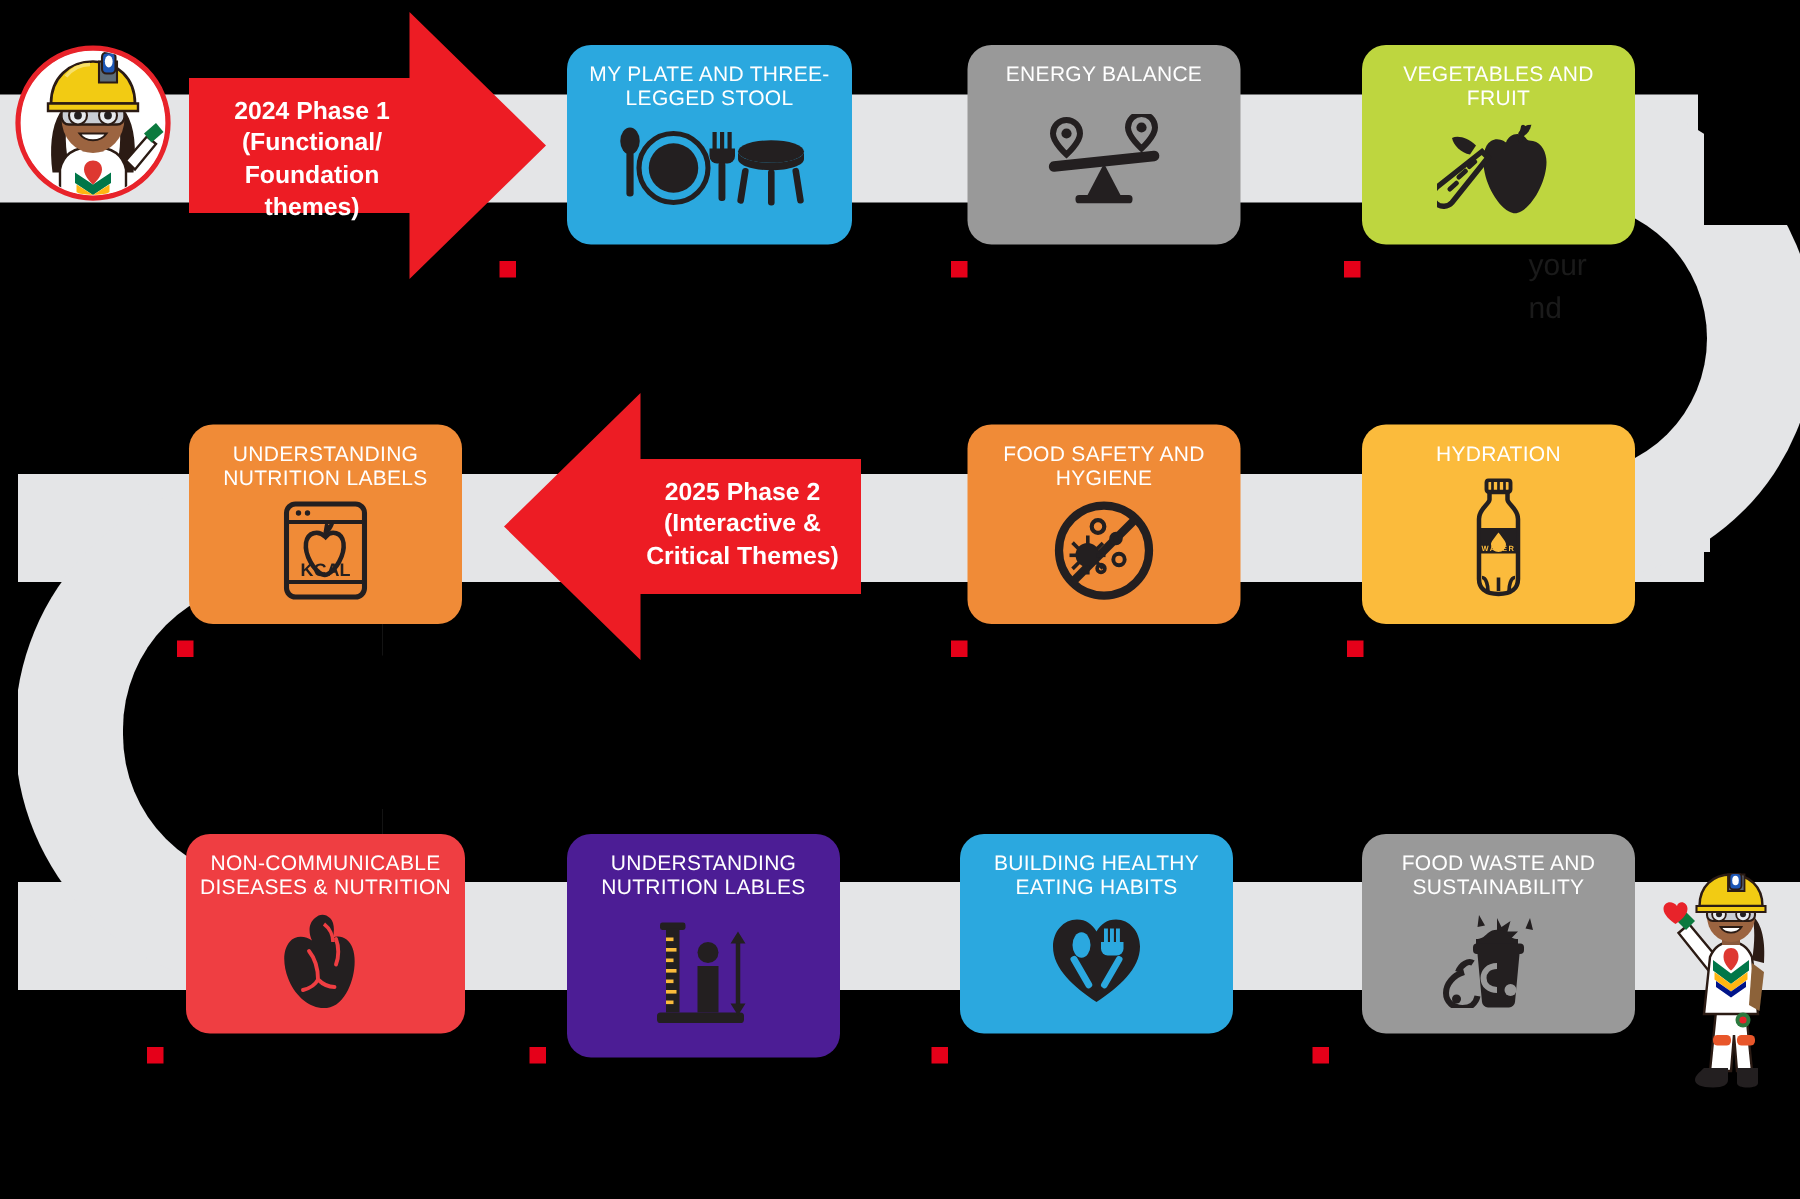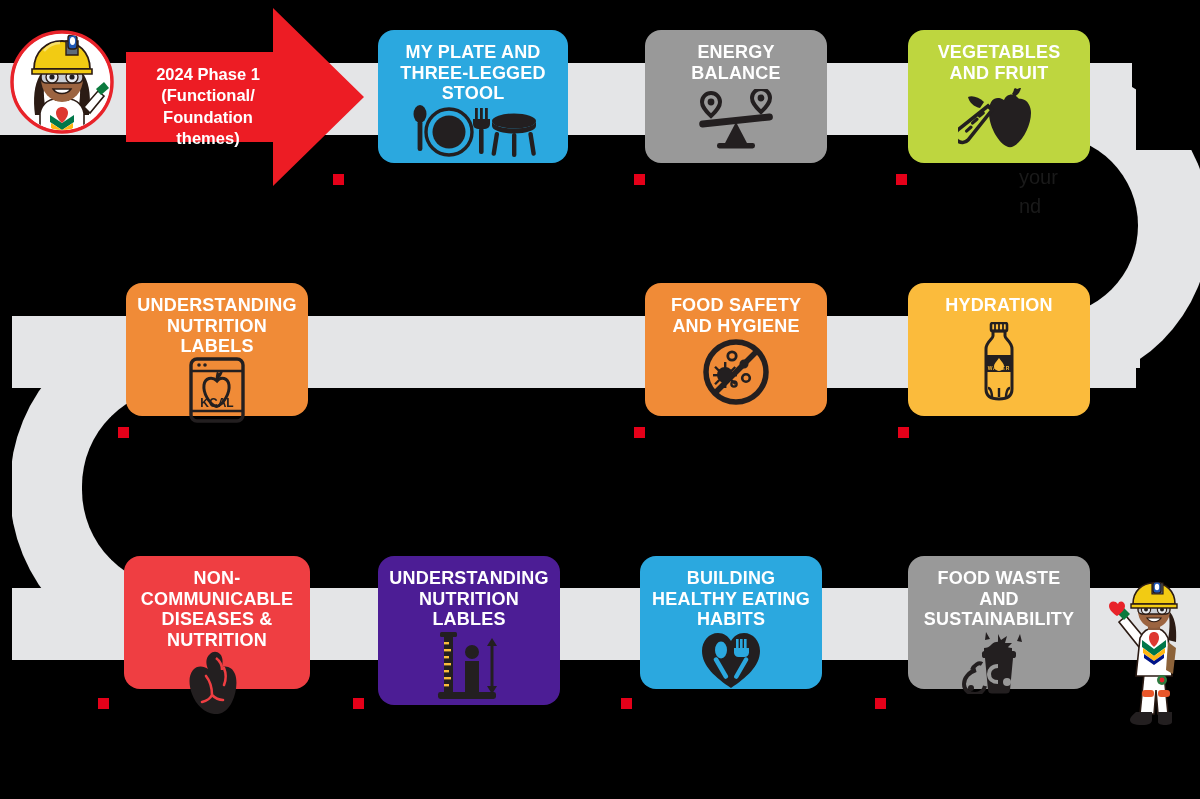--- a/index.html
+++ b/index.html
@@ -7,21 +7,21 @@
   #stage{position:relative;width:1200px;height:799px;background:#000;}
 
   
   .band{position:absolute;background:#E4E5E7;}
   .arc{position:absolute;border-style:solid;border-color:#E4E5E7;background:transparent;}
 
   
   .card{position:absolute;border-radius:16px;box-sizing:border-box;
         display:flex;flex-direction:column;align-items:center;
         padding:12px 8px 8px;}
-  .card .ttl{color:#fff;font-weight:bold;font-size:18px;line-height:1.14;
+  .card .ttl{color:#fff;font-weight:normal;font-size:14px;line-height:1.14;
              text-align:center;letter-spacing:.2px;width:100%;}
   .card .ic{flex:1;display:flex;align-items:center;justify-content:center;width:100%;}
   .card .ic svg{display:block;}
 
   
   .arrowwrap{position:absolute;}
   .arrowwrap svg{position:absolute;inset:0;}
   .arrowwrap .atxt{position:absolute;color:#fff;font-weight:bold;font-size:16.5px;
                    line-height:1.3;text-align:center;white-space:pre-line;}
 
@@ -187,20 +187,28 @@
         <text x="20" y="48" font-family="Liberation Sans, sans-serif" font-size="5" font-weight="bold" fill="#FBBB3C" text-anchor="middle" letter-spacing="1">WATER</text>
         <path d="M9 66c3 0 4 6 4 9M20 66c0 4 0 7 0 9M31 66c-3 0-4 6-4 9" fill="none" stroke="#231F20" stroke-width="2.4"></path>
       </svg>
     </div>
   </div>
 
   <div class="tick" style="left:118px;top:427px;"></div>
   <div class="tick" style="left:634px;top:427px;"></div>
   <div class="tick" style="left:898px;top:427px;"></div>
 
+  <div class="arrowwrap" style="left:336px;top:262px;width:238px;height:178px;">
+    <svg viewBox="0 0 238 178" preserveAspectRatio="none">
+      <path d="M238 44 H91 V0 L0 89 L91 178 V134 H238 Z" fill="#ED1C24"></path>
+    </svg>
+    <div class="atxt" style="left:86px;top:56px;width:146px;">2025 Phase 2
+(Interactive &amp;
+Critical Themes)</div>
+  </div>
 
   <div class="card" style="left:124px;top:556px;width:186px;height:133px;background:#EF3E42;">
     <div class="ttl">NON-COMMUNICABLE DISEASES &amp; NUTRITION</div>
     <div class="ic">
       <svg width="62" height="64" viewBox="0 0 62 64" fill="#231F20">
         <path d="M24 4c-5 4-4 11-2 15-4-3-11-4-15 1-5 6-4 16-1 24 4 11 13 19 22 20 8 1 14-4 18-12
                  4-8 6-20 3-28-2-6-8-9-13-7 1-5 1-10-2-13-3-3-7-3-10 0z"></path>
         <path d="M20 26c4 5 6 12 6 19m0 0c-2 4-6 6-10 7m10-7c3 3 7 5 11 5M38 18c2 5 2 12 0 17" fill="none" stroke="#EF3E42" stroke-width="2.6" stroke-linecap="round"></path>
         <path d="M30 8c4 3 6 8 6 12" fill="none" stroke="#EF3E42" stroke-width="2.4"></path>
       </svg>

